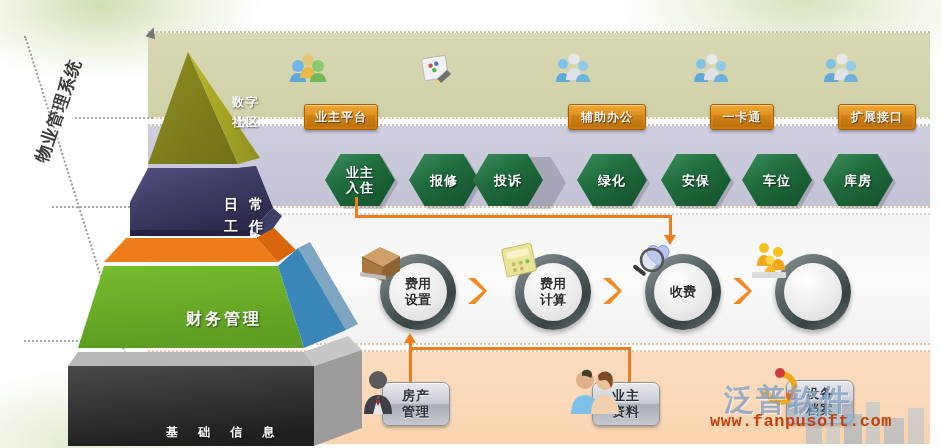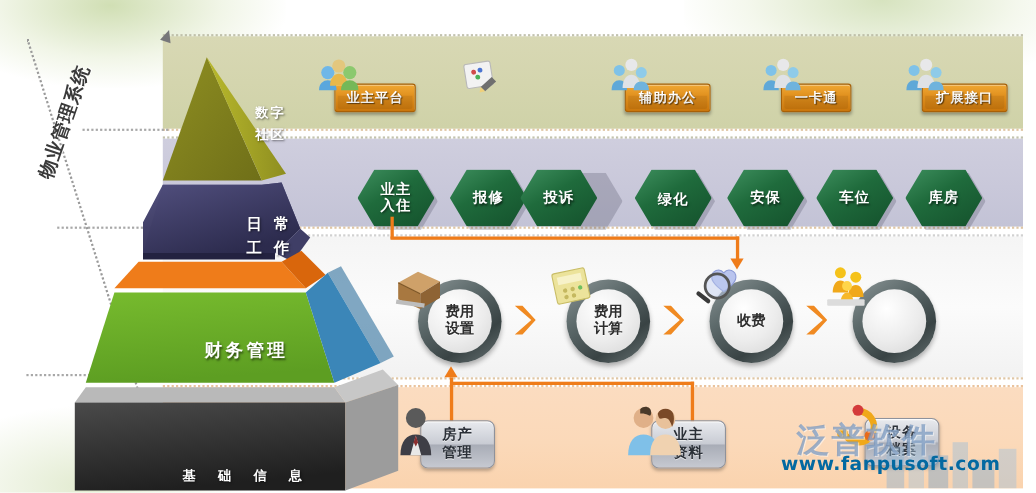--- a/index.html
+++ b/index.html
@@ -68,21 +68,21 @@
   .lbl-fin{left:126px;top:279px;font-size:16px;}
   .lbl-base{left:106px;top:394px;font-size:12px;letter-spacing:8px;}
 
   
   .obtn{position:absolute;height:24px;border-radius:3px;
     background:linear-gradient(180deg,#f0a834 0%,#e08f1d 45%,#c9760c 100%);
     border:1px solid #a86007;
     box-shadow:0 2px 3px rgba(0,0,0,.3), inset 0 1px 0 rgba(255,255,255,.45);
     color:#fff;font-size:12px;font-weight:bold;letter-spacing:1px;
     display:flex;align-items:center;justify-content:center;
-    text-shadow:1px 1px 1px rgba(0,0,0,.55);}
+    text-shadow:1px 1px 1px rgba(0,0,0,.55);margin-top:28px;}
   .obtn::after{content:"";position:absolute;left:2px;right:2px;top:10px;bottom:2px;
     background:rgba(0,0,0,.07);border-radius:0 0 2px 2px;pointer-events:none;}
 
   
   .hex{position:absolute;width:70px;height:52px;
     clip-path:polygon(22% 0,78% 0,100% 50%,78% 100%,22% 100%,0 50%);
     background:linear-gradient(150deg,#3e8f5e 0%,#1f6b3c 42%,#14512c 100%);
     color:#fff;font-size:13px;font-weight:bold;line-height:15px;
     display:flex;align-items:center;justify-content:center;text-align:center;
     text-shadow:1px 1px 2px rgba(0,0,0,.6);letter-spacing:1px;}
@@ -120,21 +120,21 @@
 
   
   .ic{position:absolute;z-index:4;pointer-events:none;}
 
   
   .wm{position:absolute;right:6px;bottom:4px;width:232px;height:68px;z-index:9;}
   .wm-cn{position:absolute;left:20px;top:4px;font-size:30px;font-weight:bold;
     color:rgba(118,150,190,.72);letter-spacing:2px;
     text-shadow:1px 1px 0 rgba(255,255,255,.5);}
   .wm-url{position:absolute;left:6px;top:36px;font-size:17px;font-weight:bold;
-    color:#0369a1;letter-spacing:.5px;}
+    color:#c2410c;letter-spacing:.5px;font-family:Liberation Mono, monospace;}
   .wm-city{position:absolute;right:0;bottom:0;width:140px;height:56px;opacity:.45;}
 </style>
 </head>
 <body>
 
 <div id="stage">
 
   <div class="glow-tl"></div>
   <div class="glow-tr"></div>
   <div class="glow-bl"></div>

